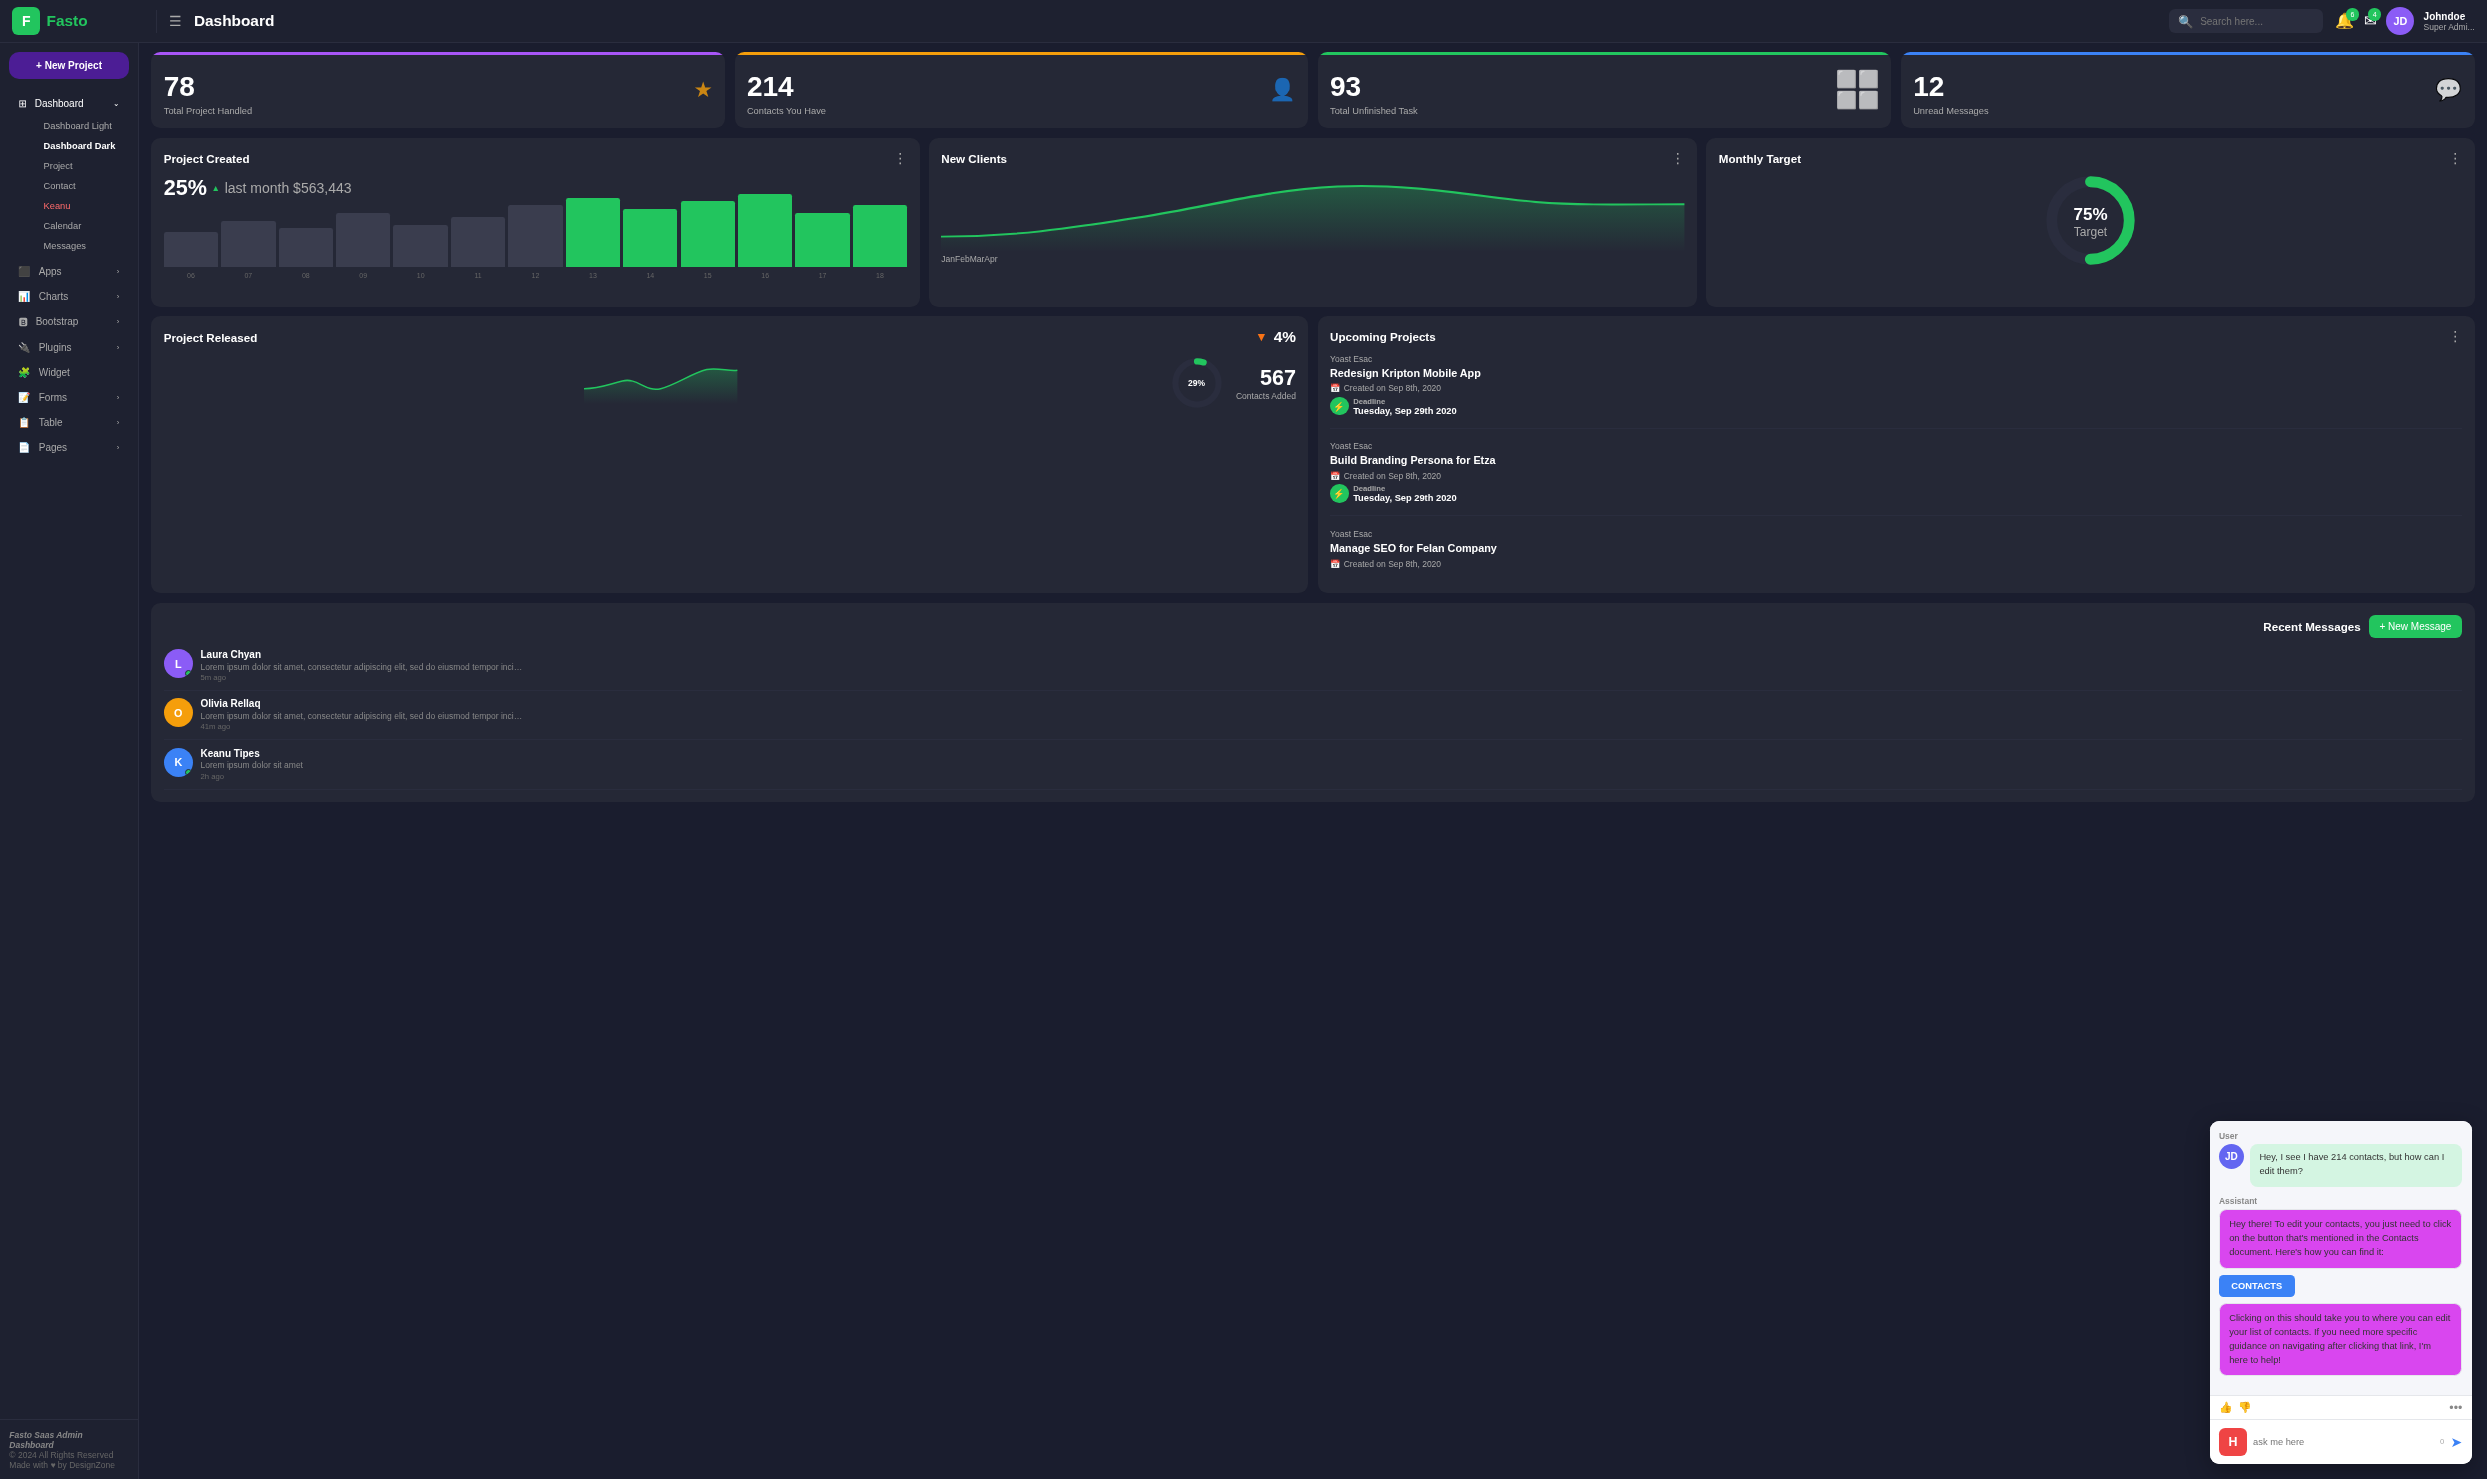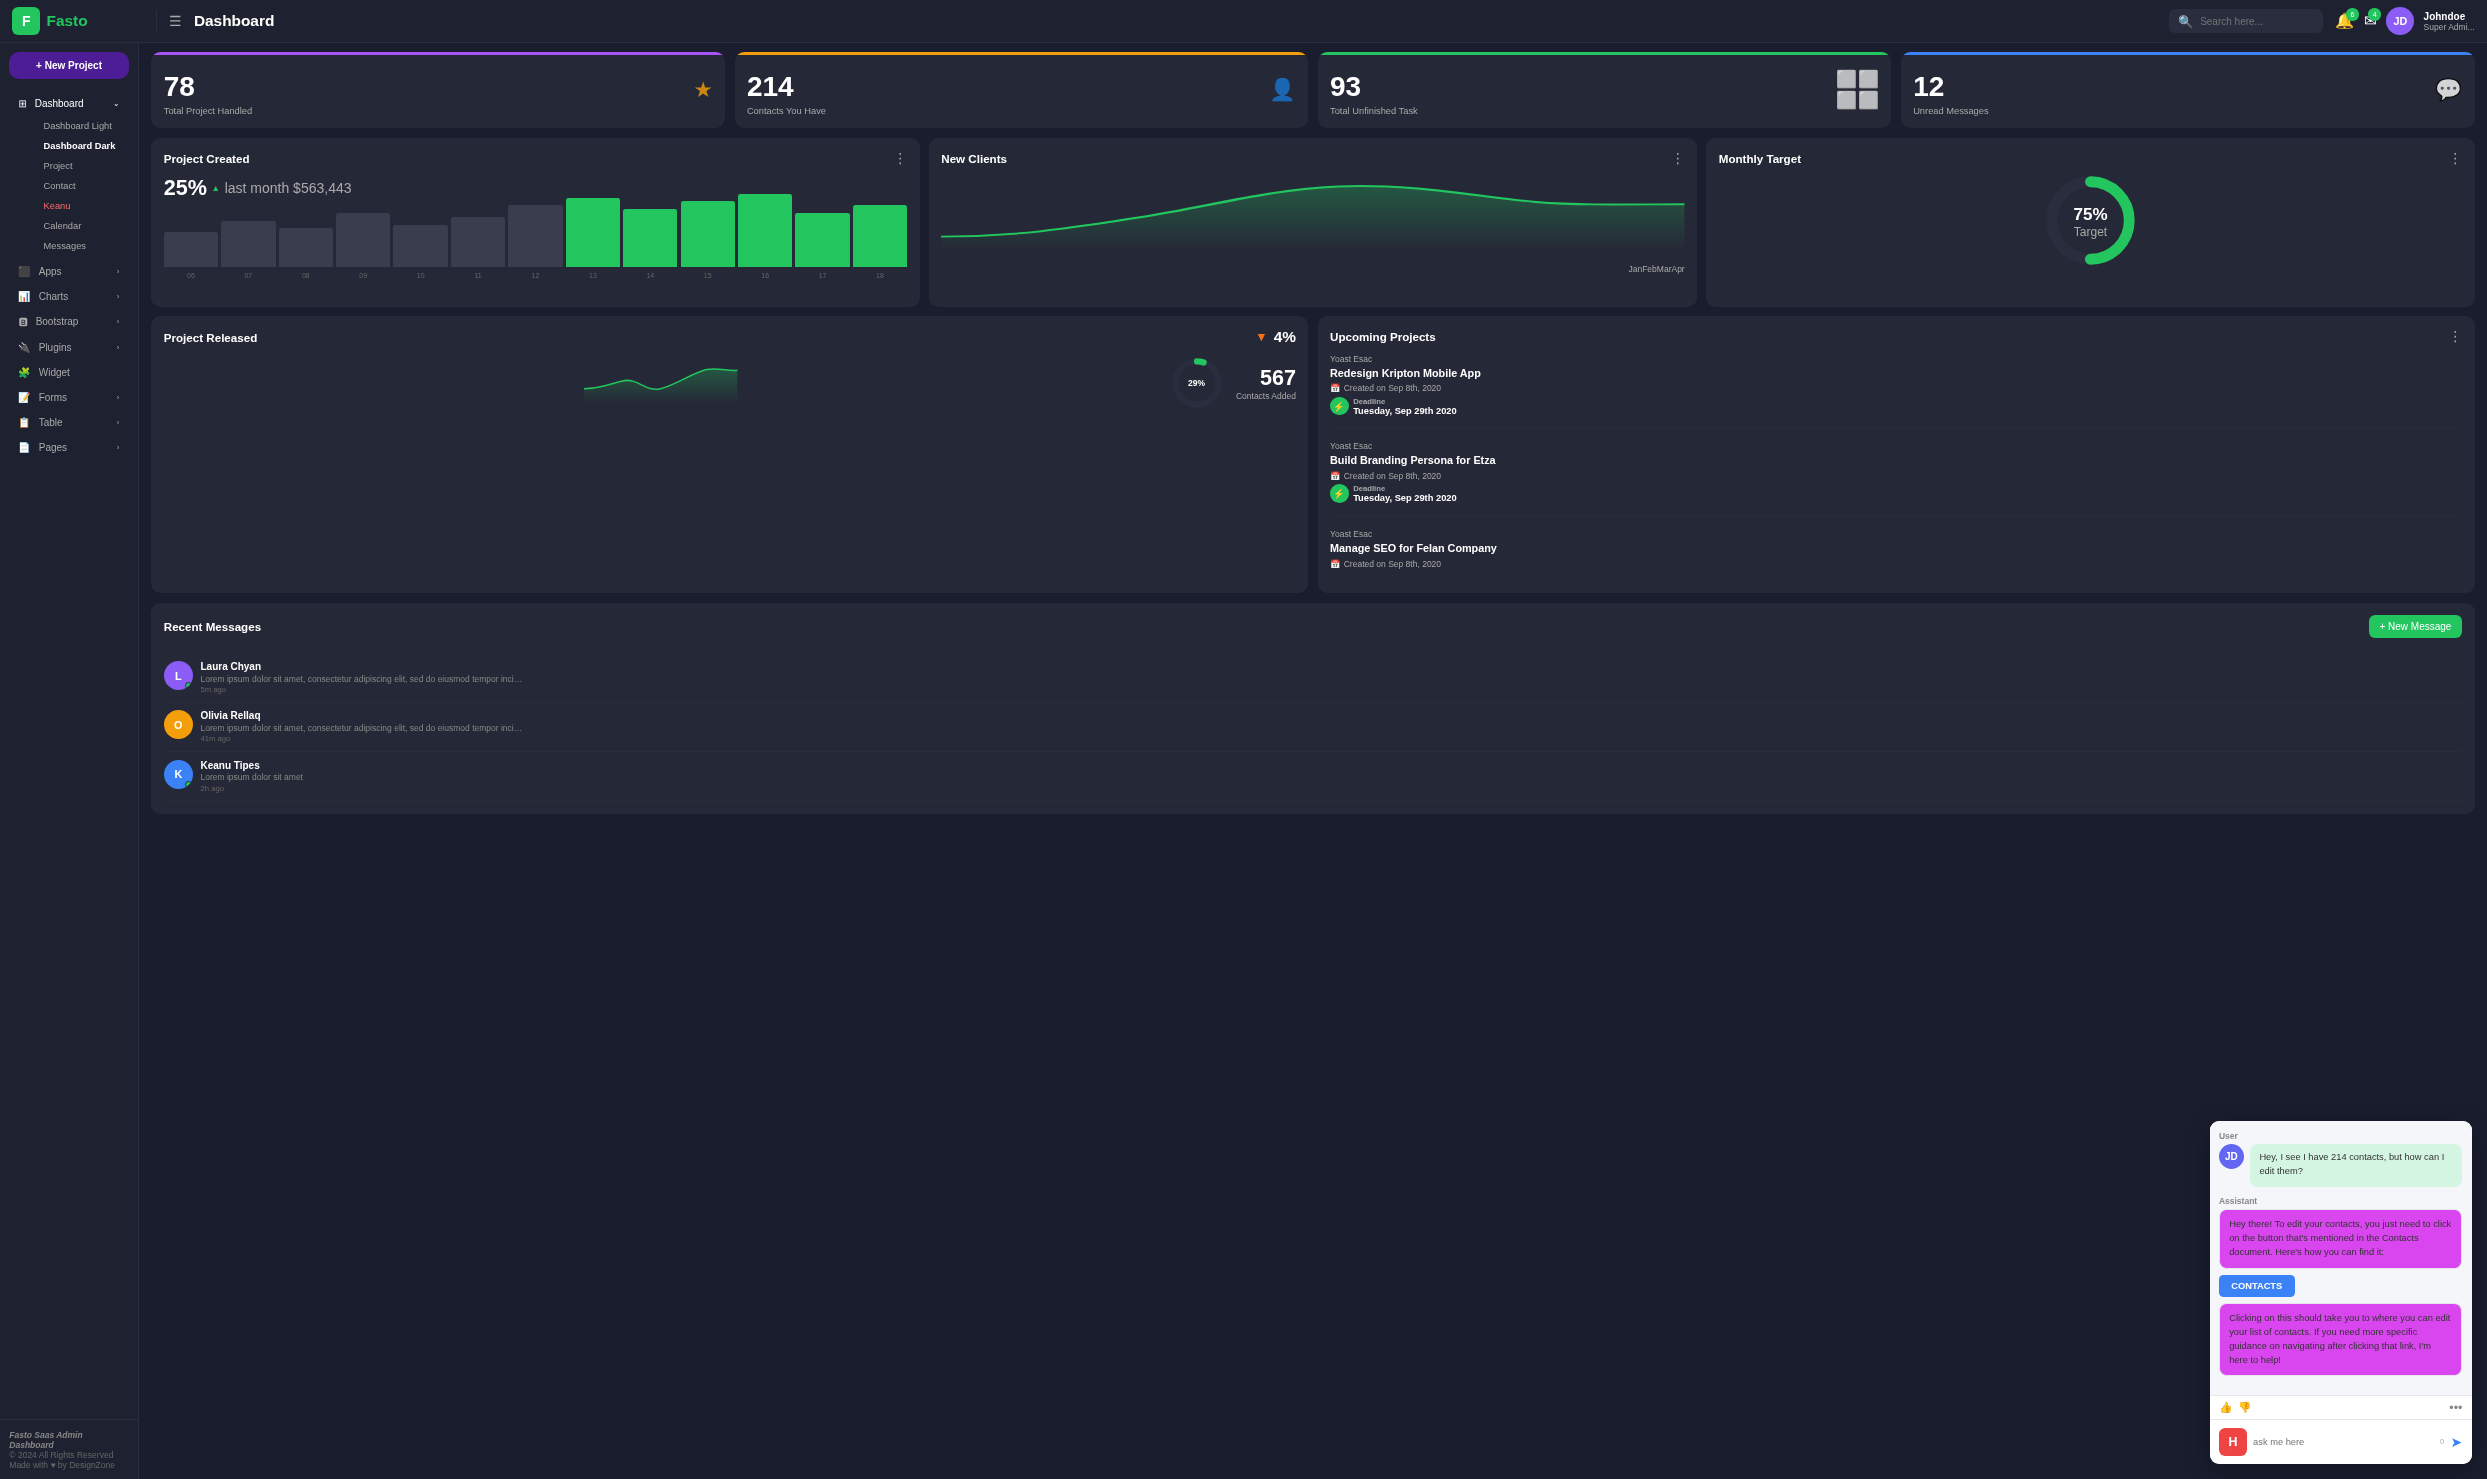--- a/index.html
+++ b/index.html
@@ -77,42 +77,42 @@
     .project-released { display: flex; align-items: center; gap: 12.4px; }
     .donut-wrap { position: relative; display: flex; align-items: center; justify-content: center; }
     .donut-label { position: absolute; font-size: 9.3px; font-weight: 700; }
     .contacts-added { text-align: right; }
     .contacts-num { font-size: 21.6px; font-weight: 700; }
     .contacts-lbl { font-size: 8.5px; color: #aaa; }
 
     
     .clients-chart { height: 77px; }
     .clients-svg { width: 100%; height: 100%; }
-    .clients-labels { display: flex; justify-content: flex-end; font-size: 8.5px; color: #aaa; margin-top: 12px; }
+    .clients-labels { display: flex; justify-content: flex-start; font-size: 8.5px; color: #aaa; margin-top: 2px; }
 
     
     .monthly-target-wrap { display: flex; justify-content: center; align-items: center; height: 93px; }
     .donut-large { position: relative; }
     .donut-large-label { position: absolute; top: 50%; left: 50%; transform: translate(-50%, -50%); text-align: center; }
     .donut-large-pct { font-size: 17px; font-weight: 700; }
     .donut-large-sub { font-size: 12px; color: #aaa; }
 
     
     .upcoming-card { background: #252836; border-radius: 9.3px; padding: 12.4px; }
     .project-item { margin-bottom: 12.4px; padding-bottom: 12.4px; border-bottom: 0.8px solid #2a2d3e; }
     .project-item:last-child { border-bottom: none; margin-bottom: 0; }
     .project-owner { font-size: 8.5px; color: #aaa; margin-bottom: 3.1px; }
     .project-name { font-size: 10.8px; font-weight: 600; margin-bottom: 4.6px; }
     .project-meta { font-size: 8.5px; color: #aaa; display: flex; align-items: center; gap: 3.1px; }
     .project-deadline { font-size: 9.3px; font-weight: 600; display: flex; align-items: center; gap: 4.6px; margin-top: 3.1px; }
     .deadline-icon { width: 18.5px; height: 18.5px; background: #22c55e; border-radius: 50%; display: flex; align-items: center; justify-content: center; font-size: 9.3px; }
 
     
     .messages-card { background: #252836; border-radius: 9.3px; padding: 12.4px; }
-    .msg-header { display: flex; align-items: center; justify-content: space-between; margin-bottom: 15px; }
+    .msg-header { display: flex; align-items: center; justify-content: flex-end; margin-bottom: 3px; gap: 8px; }
     .new-msg-btn { background: #22c55e; color: #fff; border: none; border-radius: 6.2px; padding: 6.2px 10.8px; font-size: 10px; cursor: pointer; }
     .msg-item { display: flex; align-items: flex-start; gap: 7.7px; padding: 7.7px 0; border-bottom: 0.8px solid #2a2d3e; }
     .msg-avatar { width: 29px; height: 29px; border-radius: 50%; background: #8b5cf6; flex-shrink: 0; display: flex; align-items: center; justify-content: center; font-size: 10.8px; font-weight: 700; overflow: hidden; position: relative; }
     .msg-avatar .online { position: absolute; bottom: 0.8px; right: 0.8px; width: 7px; height: 7px; background: #22c55e; border-radius: 50%; border: 1.5px solid #252836; }
     .msg-content { flex: 1; }
     .msg-name { font-size: 10px; font-weight: 600; }
     .msg-text { font-size: 8.5px; color: #888; margin-top: 1.5px; white-space: nowrap; overflow: hidden; text-overflow: ellipsis; max-width: 324px; }
     .msg-time { font-size: 7.7px; color: #666; margin-top: 1.5px; }
 
     

